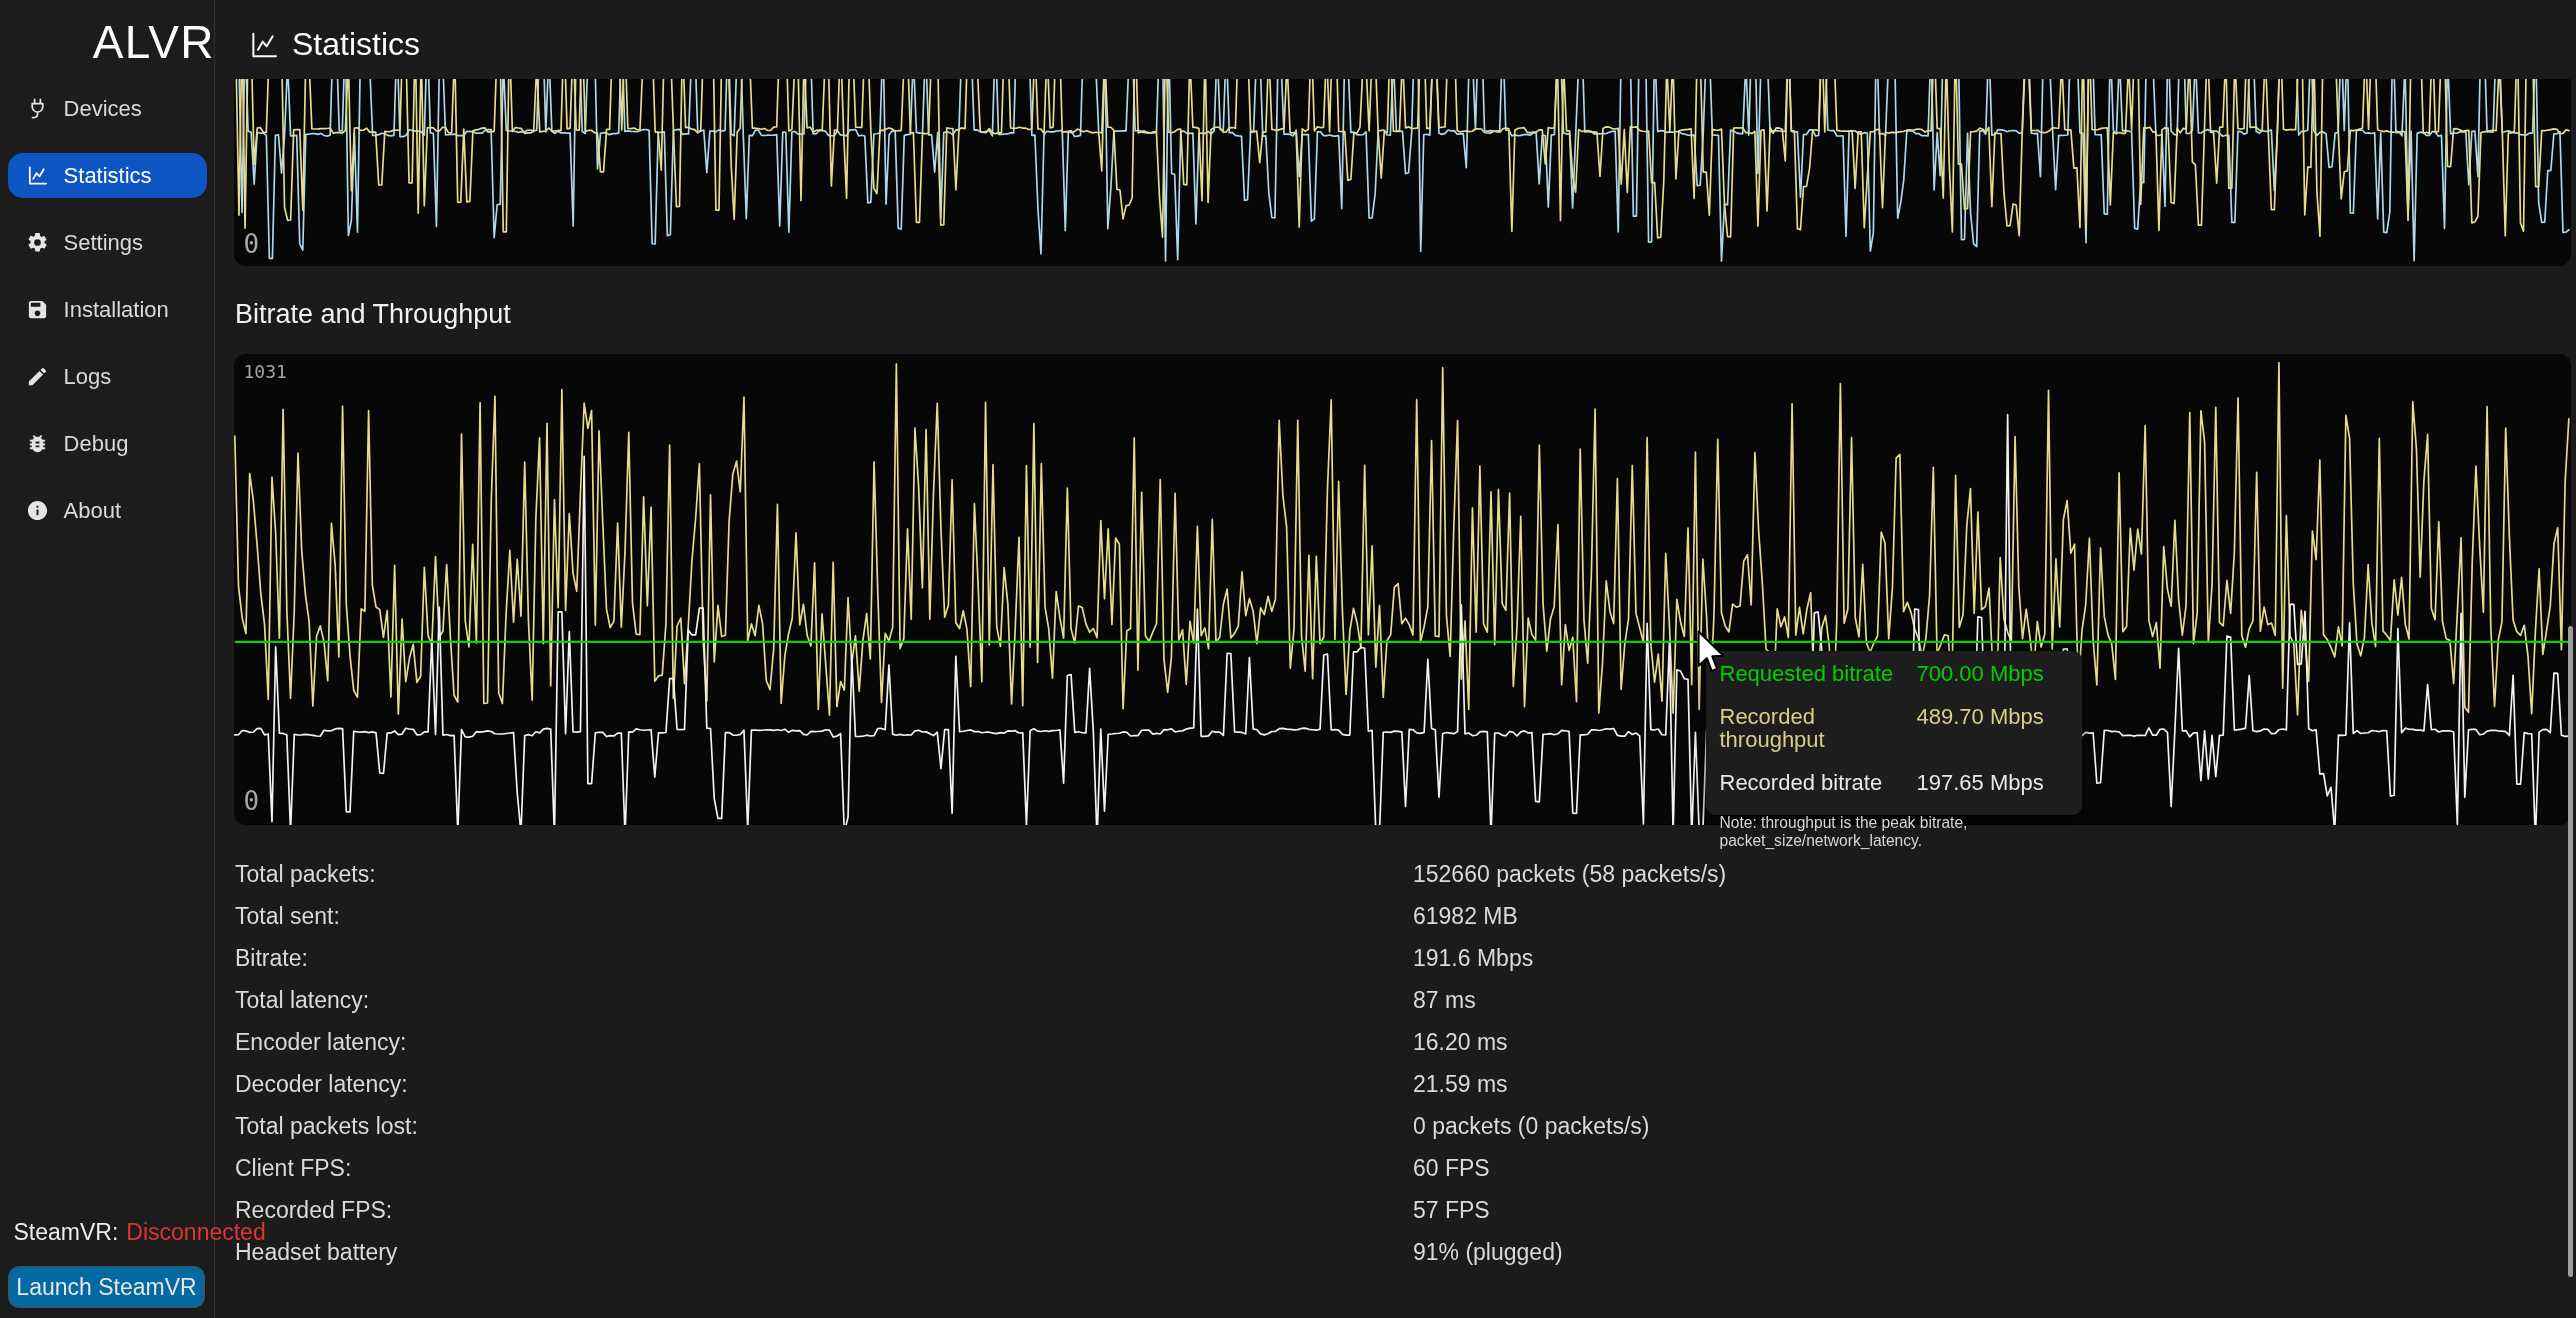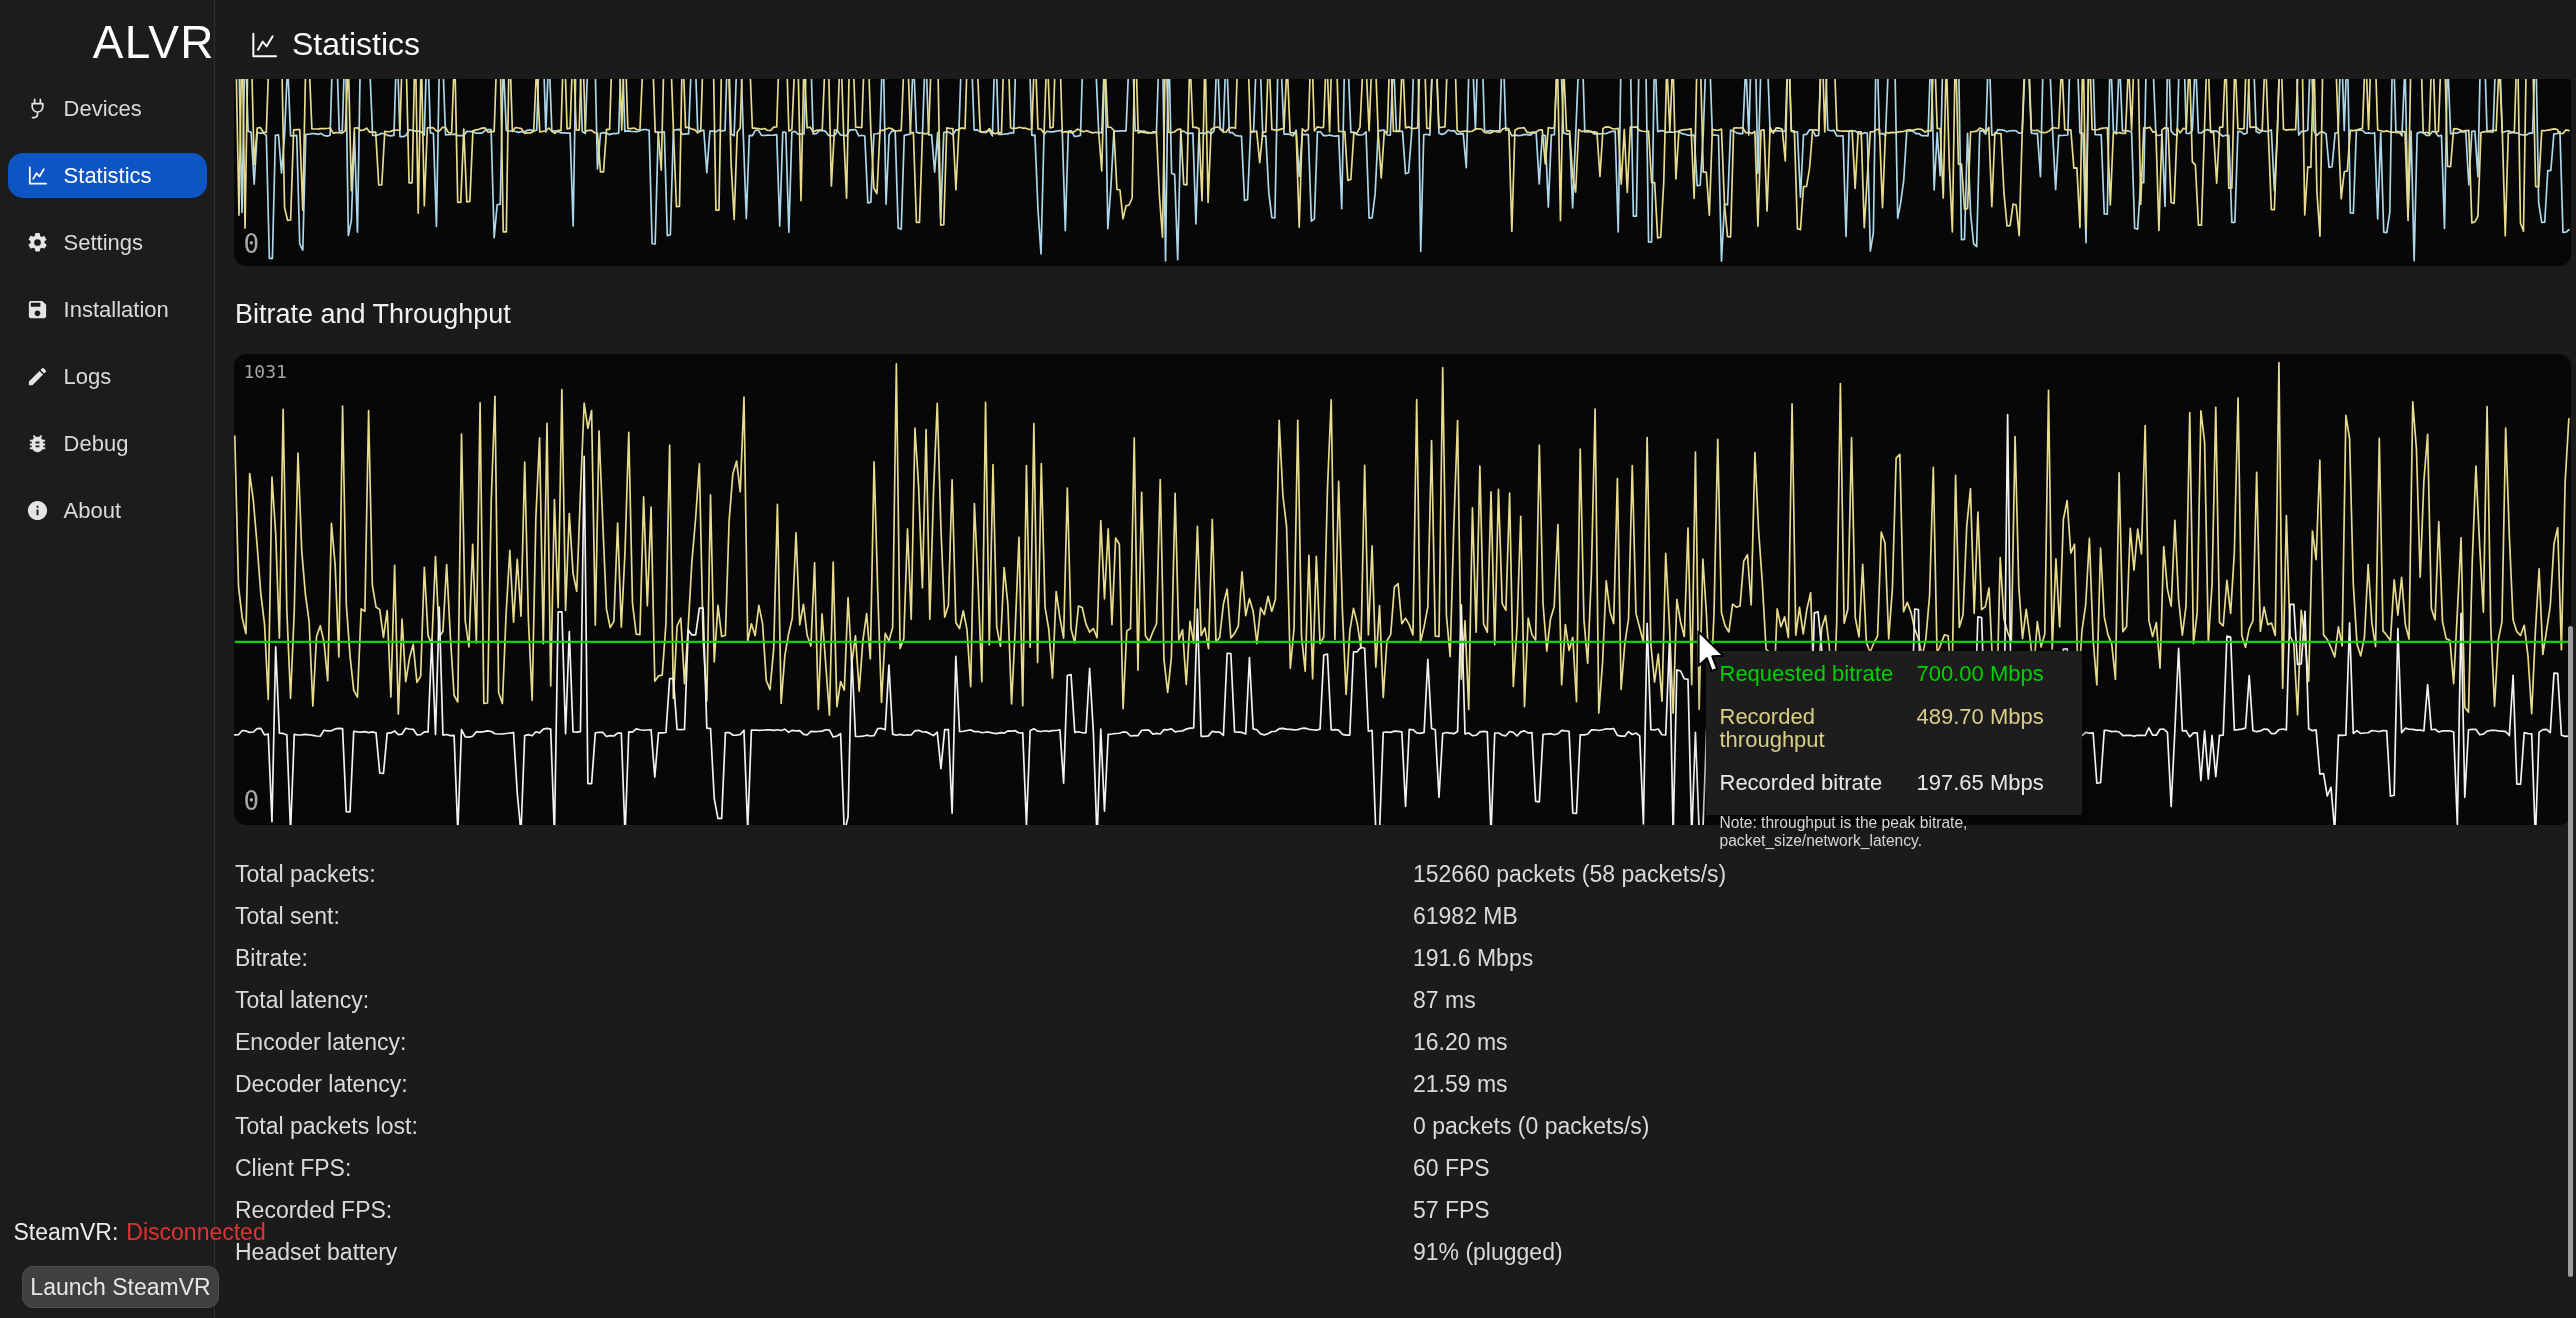--- a/index.html
+++ b/index.html
@@ -25,43 +25,43 @@
   }
   .nav-item.active{background:#0c55c3;color:#ffffff;}
   .nav-item svg{flex:0 0 auto;}
   .steamvr-row{
     position:absolute;left:13.5px;top:1219px;font-size:23px;white-space:nowrap;
   }
   .steamvr-row .lbl{color:#ececec;}
   .steamvr-row .val{margin-left:8px;}
   .launch-btn{
     position:absolute;left:8px;top:1266px;width:197px;height:42px;
-    background:#404040;border:0.7px solid #4e4e4e;border-radius:11px;
+    background:#0369a1;border:0.7px solid #4e4e4e;border-radius:11px;
     display:flex;align-items:center;justify-content:center;
-    font-size:23px;color:#e6e6e6;box-sizing:border-box;cursor:pointer;margin-left:14px;
+    font-size:23px;color:#e6e6e6;box-sizing:border-box;cursor:pointer;
   }
   
   .page-header{position:absolute;left:248px;top:26px;display:flex;align-items:center;gap:12px;}
   .page-title{font-size:32px;color:#fcfcfc;}
   .chart{
     position:absolute;background:#070707;overflow:hidden;
   }
   #chart-top{left:234px;top:79px;width:2337px;height:187px;border-radius:2.7px 2.7px 12px 12px;}
   #chart-bitrate{left:234px;top:354px;width:2337px;height:471px;border-radius:12px;}
   .plot-label{
     position:absolute;font-family:"DejaVu Sans Mono", monospace;color:#a6a6a6;
     text-shadow:0 0 2.7px #000;
   }
   .section-title{
     position:absolute;left:235px;top:299px;font-size:27px;color:#f2f2f2;
   }
   
   .tooltip{
     position:absolute;left:1706px;top:651px;width:376px;height:164px;
-    background:#1d1d1d;border-radius:0;box-sizing:border-box;
+    background:#1d1d1d;border-radius:9px;box-sizing:border-box;
     padding:10.8px 13.5px 8px 13.5px;box-shadow:0 4px 13.5px rgba(0,0,0,.55);
     z-index:10;
   }
   .tt-row{display:flex;font-size:22px;margin-bottom:20px;line-height:23px;}
   .tt-row .tt-label{width:197px;flex:0 0 auto;}
   .tt-note{font-size:15.6px;color:#d6d6d6;margin-top:1.4px;}
   
   .stats{position:absolute;left:235px;top:853px;width:2320px;}
   .stat-row{display:flex;height:42px;align-items:center;font-size:23px;color:#dadada;}
   .stat-label{width:1178px;flex:0 0 auto;}

